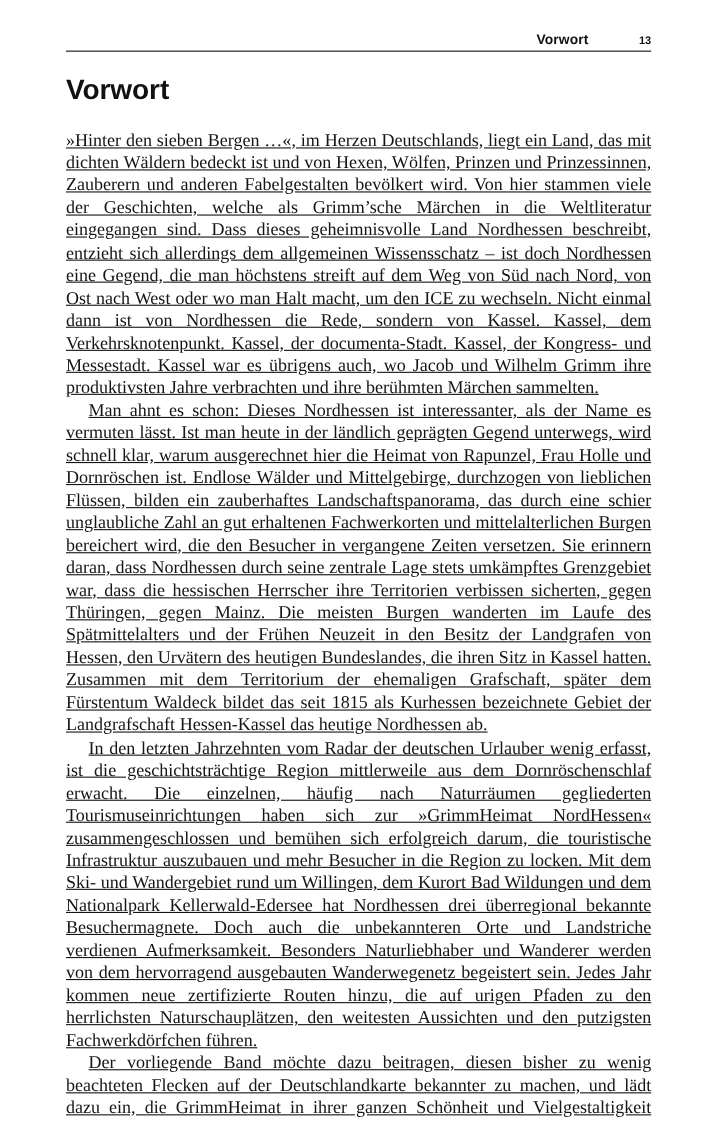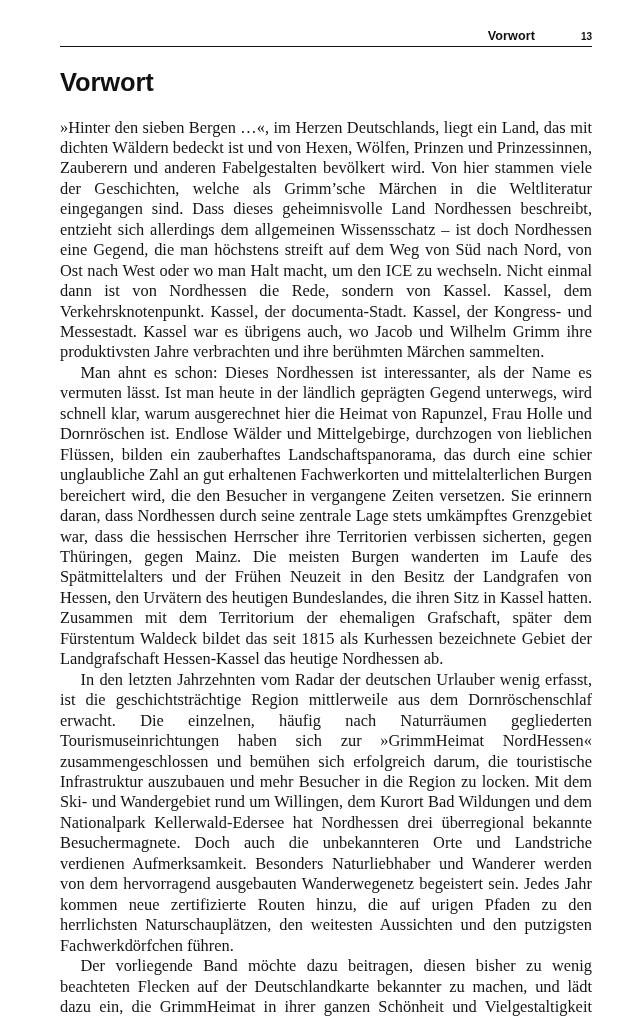--- a/index.html
+++ b/index.html
@@ -69,20 +69,21 @@
     font-size: 16.4px;
     line-height: 20.45px;
     text-align: justify;
     text-justify: inter-word;
     color: #141414;
     hyphens: manual;
   }
   .body-copy p {
     margin: 0;
     text-indent: 0;
+    text-decoration: underline;
   }
   .body-copy p + p {
     text-indent: 1.25em;
   }
   
   .body-copy p {
     text-align-last: left;
   }
 </style>
 </head>

